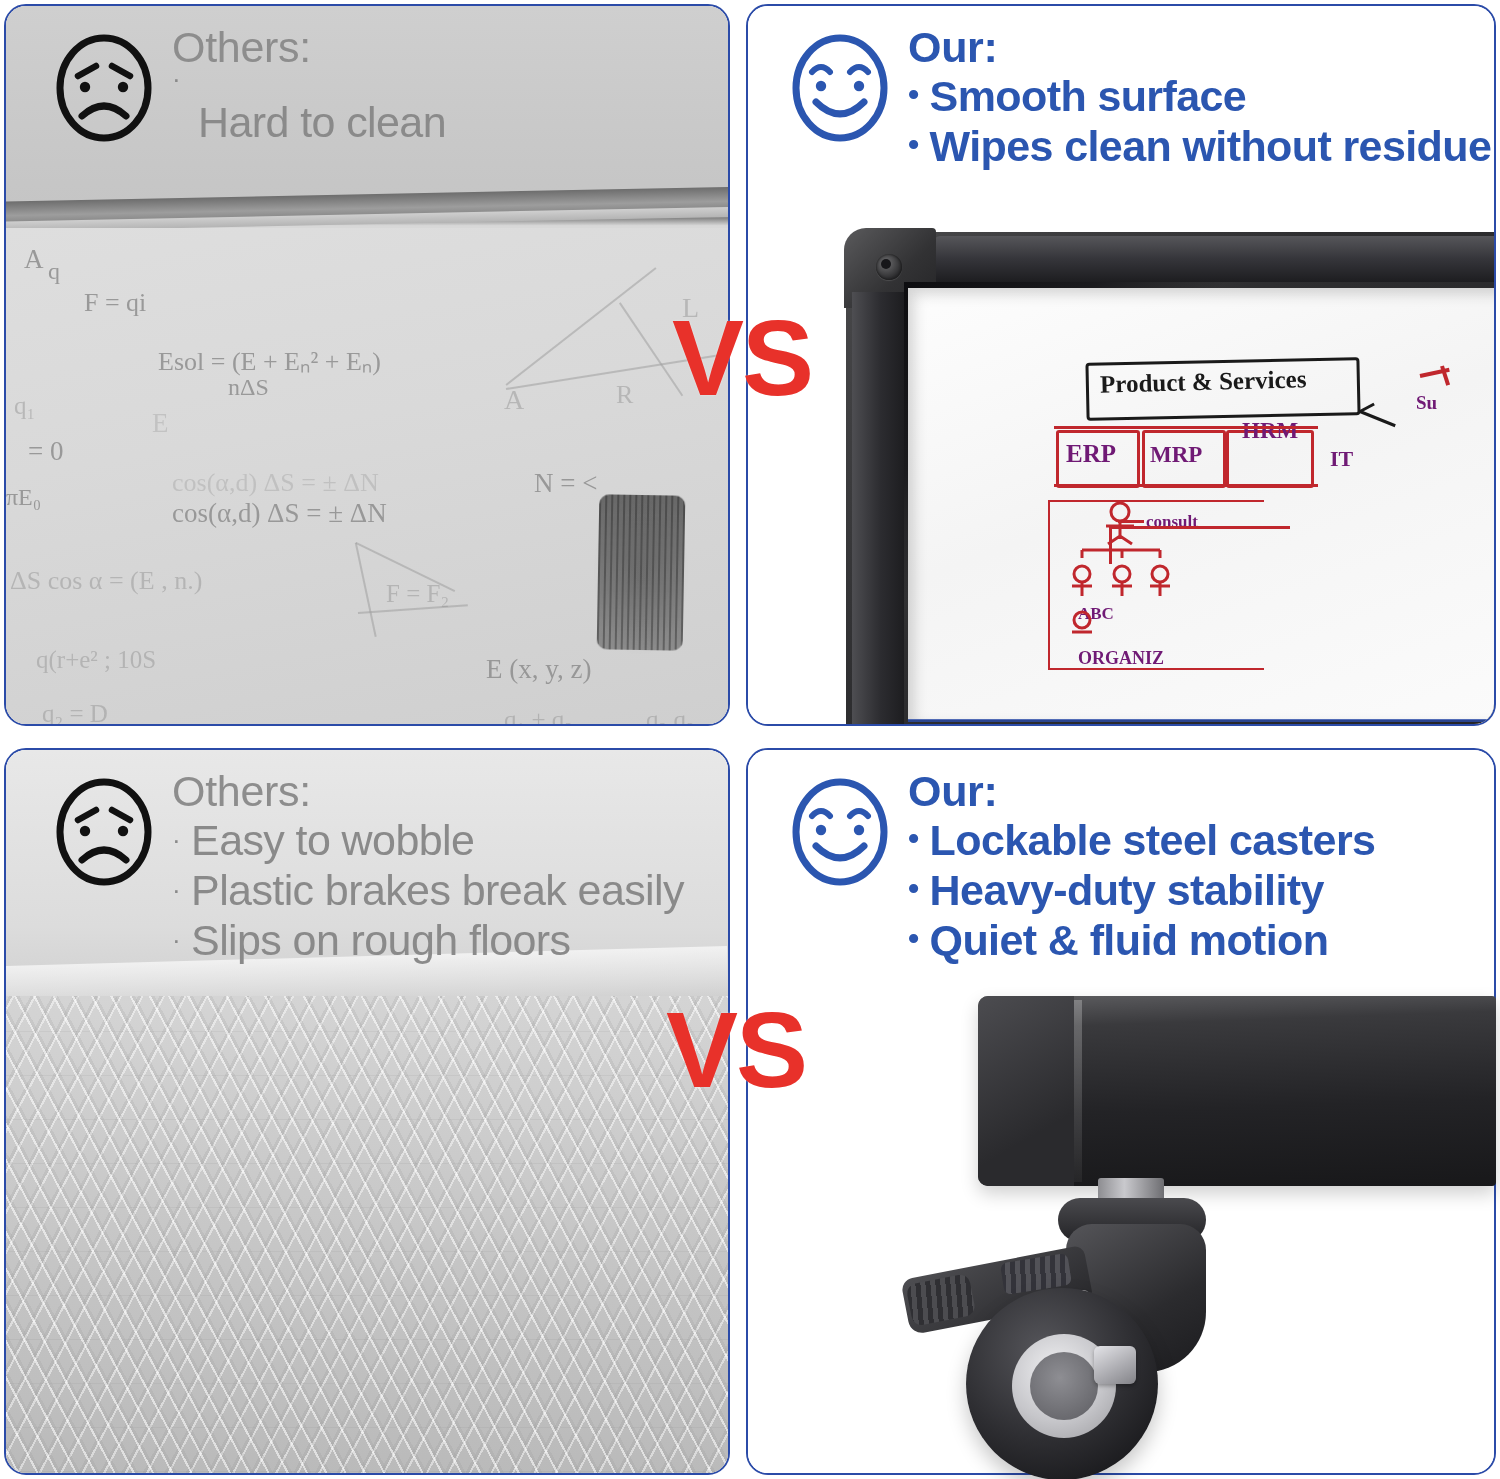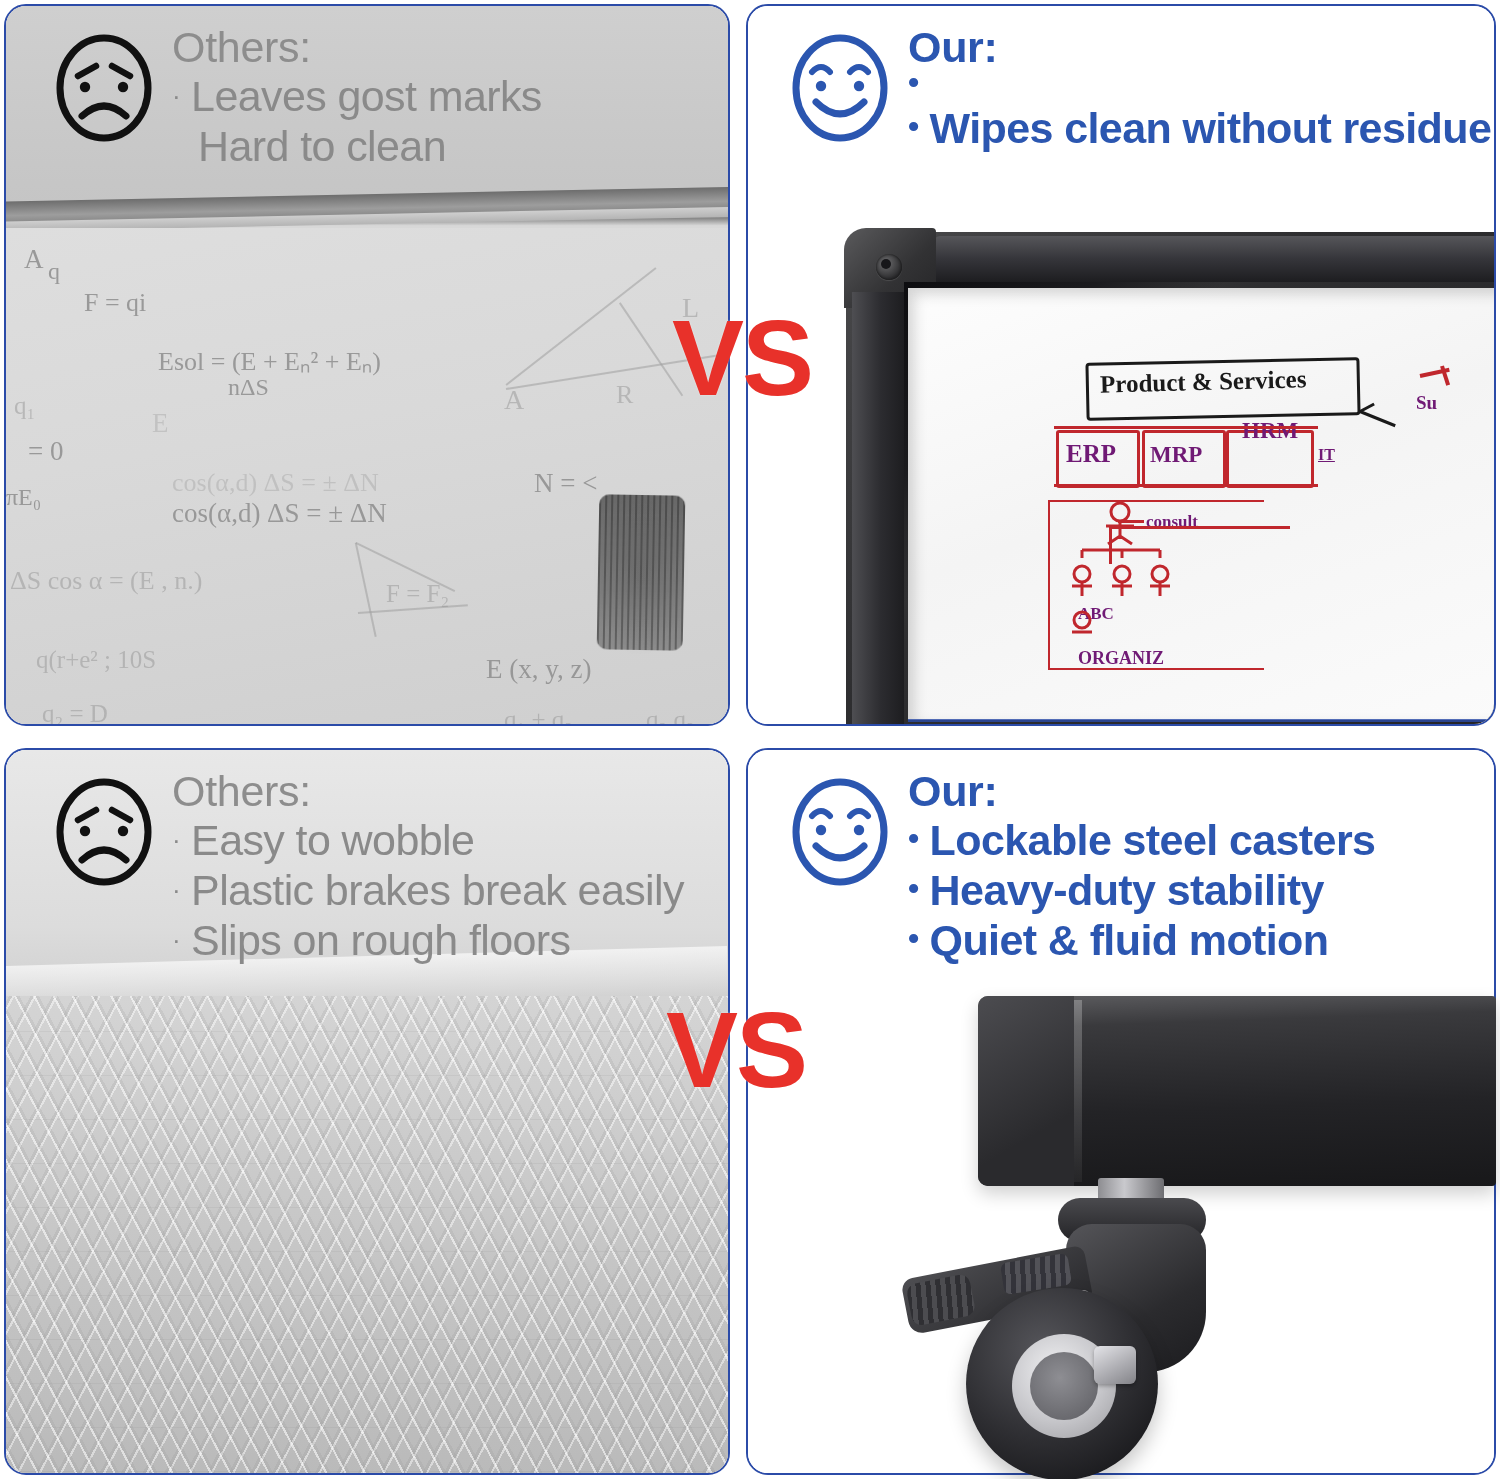--- a/index.html
+++ b/index.html
@@ -238,21 +238,20 @@
           <circle cx="33" cy="57" r="5.2" fill="#111"></circle>
           <circle cx="71" cy="57" r="5.2" fill="#111"></circle>
           <path d="M30 86 Q52 66 74 86" fill="none" stroke="#111" stroke-width="7" stroke-linecap="round"></path>
         </svg>
       </span>
       <div class="cap-text">
         <div class="cap-title">Others:</div>
         <ul class="cap-list">
           <li>
             <span class="bullet">·</span>
-            <span>Leaves gost marks</span>
           </li>
           <li class="nobullet" style="padding-left:26px;">
             <span>Hard to clean</span>
           </li>
         </ul>
       </div>
     </div>
   </div>
 
   <div class="panel p-tr">
@@ -272,21 +271,21 @@
       <div class="hw hw-red" style="left:668px;top:386px;font-size:19px;">Su</div>
       <div class="redline" style="left:672px;top:368px;width:30px;height:4px;transform:rotate(-12deg);"></div>
       <div class="redline" style="left:694px;top:358px;width:20px;height:4px;transform:rotate(72deg);"></div>
 
       <div class="pz" style="left:308px;top:424px;width:78px;height:52px;"></div>
       <div class="hw hw-red" style="left:318px;top:434px;font-size:25px;">ERP</div>
       <div class="pz" style="left:394px;top:424px;width:78px;height:52px;"></div>
       <div class="hw hw-red" style="left:402px;top:436px;font-size:23px;">MRP</div>
       <div class="pz" style="left:478px;top:424px;width:82px;height:52px;"></div>
       <div class="hw hw-red" style="left:486px;top:412px;font-size:23px;margin-left:8px;">HRM</div>
-      <div class="hw hw-red" style="left:570px;top:440px;font-size:16px;text-decoration:underline;">IT</div>
+      <div class="hw hw-red" style="left:582px;top:440px;font-size:22px;">IT</div>
       <div class="redline" style="left:306px;top:420px;width:264px;height:3px;"></div>
       <div class="redline" style="left:306px;top:478px;width:264px;height:3px;"></div>
 
       <div class="orgbox" style="left:300px;top:494px;width:214px;height:166px;border-right:none;"></div>
       <div class="hw hw-red" style="left:398px;top:506px;font-size:17px;">consult</div>
       <div class="redline" style="left:370px;top:514px;width:26px;height:3px;"></div>
       <div class="redline" style="left:364px;top:520px;width:178px;height:3px;"></div>
       <div class="redline" style="left:364px;top:520px;width:38px;height:3px;transform:rotate(90deg);transform-origin:left top;"></div>
       <div class="hw hw-red" style="left:330px;top:598px;font-size:17px;">ABC</div>
       <div class="hw hw-red" style="left:330px;top:642px;font-size:18px;">ORGANIZ</div>
@@ -317,20 +316,21 @@
           <circle cx="33" cy="56" r="5.2" fill="#2B56B0"></circle>
           <circle cx="71" cy="56" r="5.2" fill="#2B56B0"></circle>
           <path d="M28 72 Q52 96 76 72" fill="none" stroke="#2B56B0" stroke-width="7" stroke-linecap="round"></path>
         </svg>
       </span>
       <div class="cap-text">
         <div class="cap-title">Our:</div>
         <ul class="cap-list">
           <li>
             <span class="bullet">•</span>
+            <span>Smooth surface</span>
           </li>
           <li>
             <span class="bullet">•</span>
             <span>Wipes clean without residue</span>
           </li>
         </ul>
       </div>
     </div>
   </div>
 

